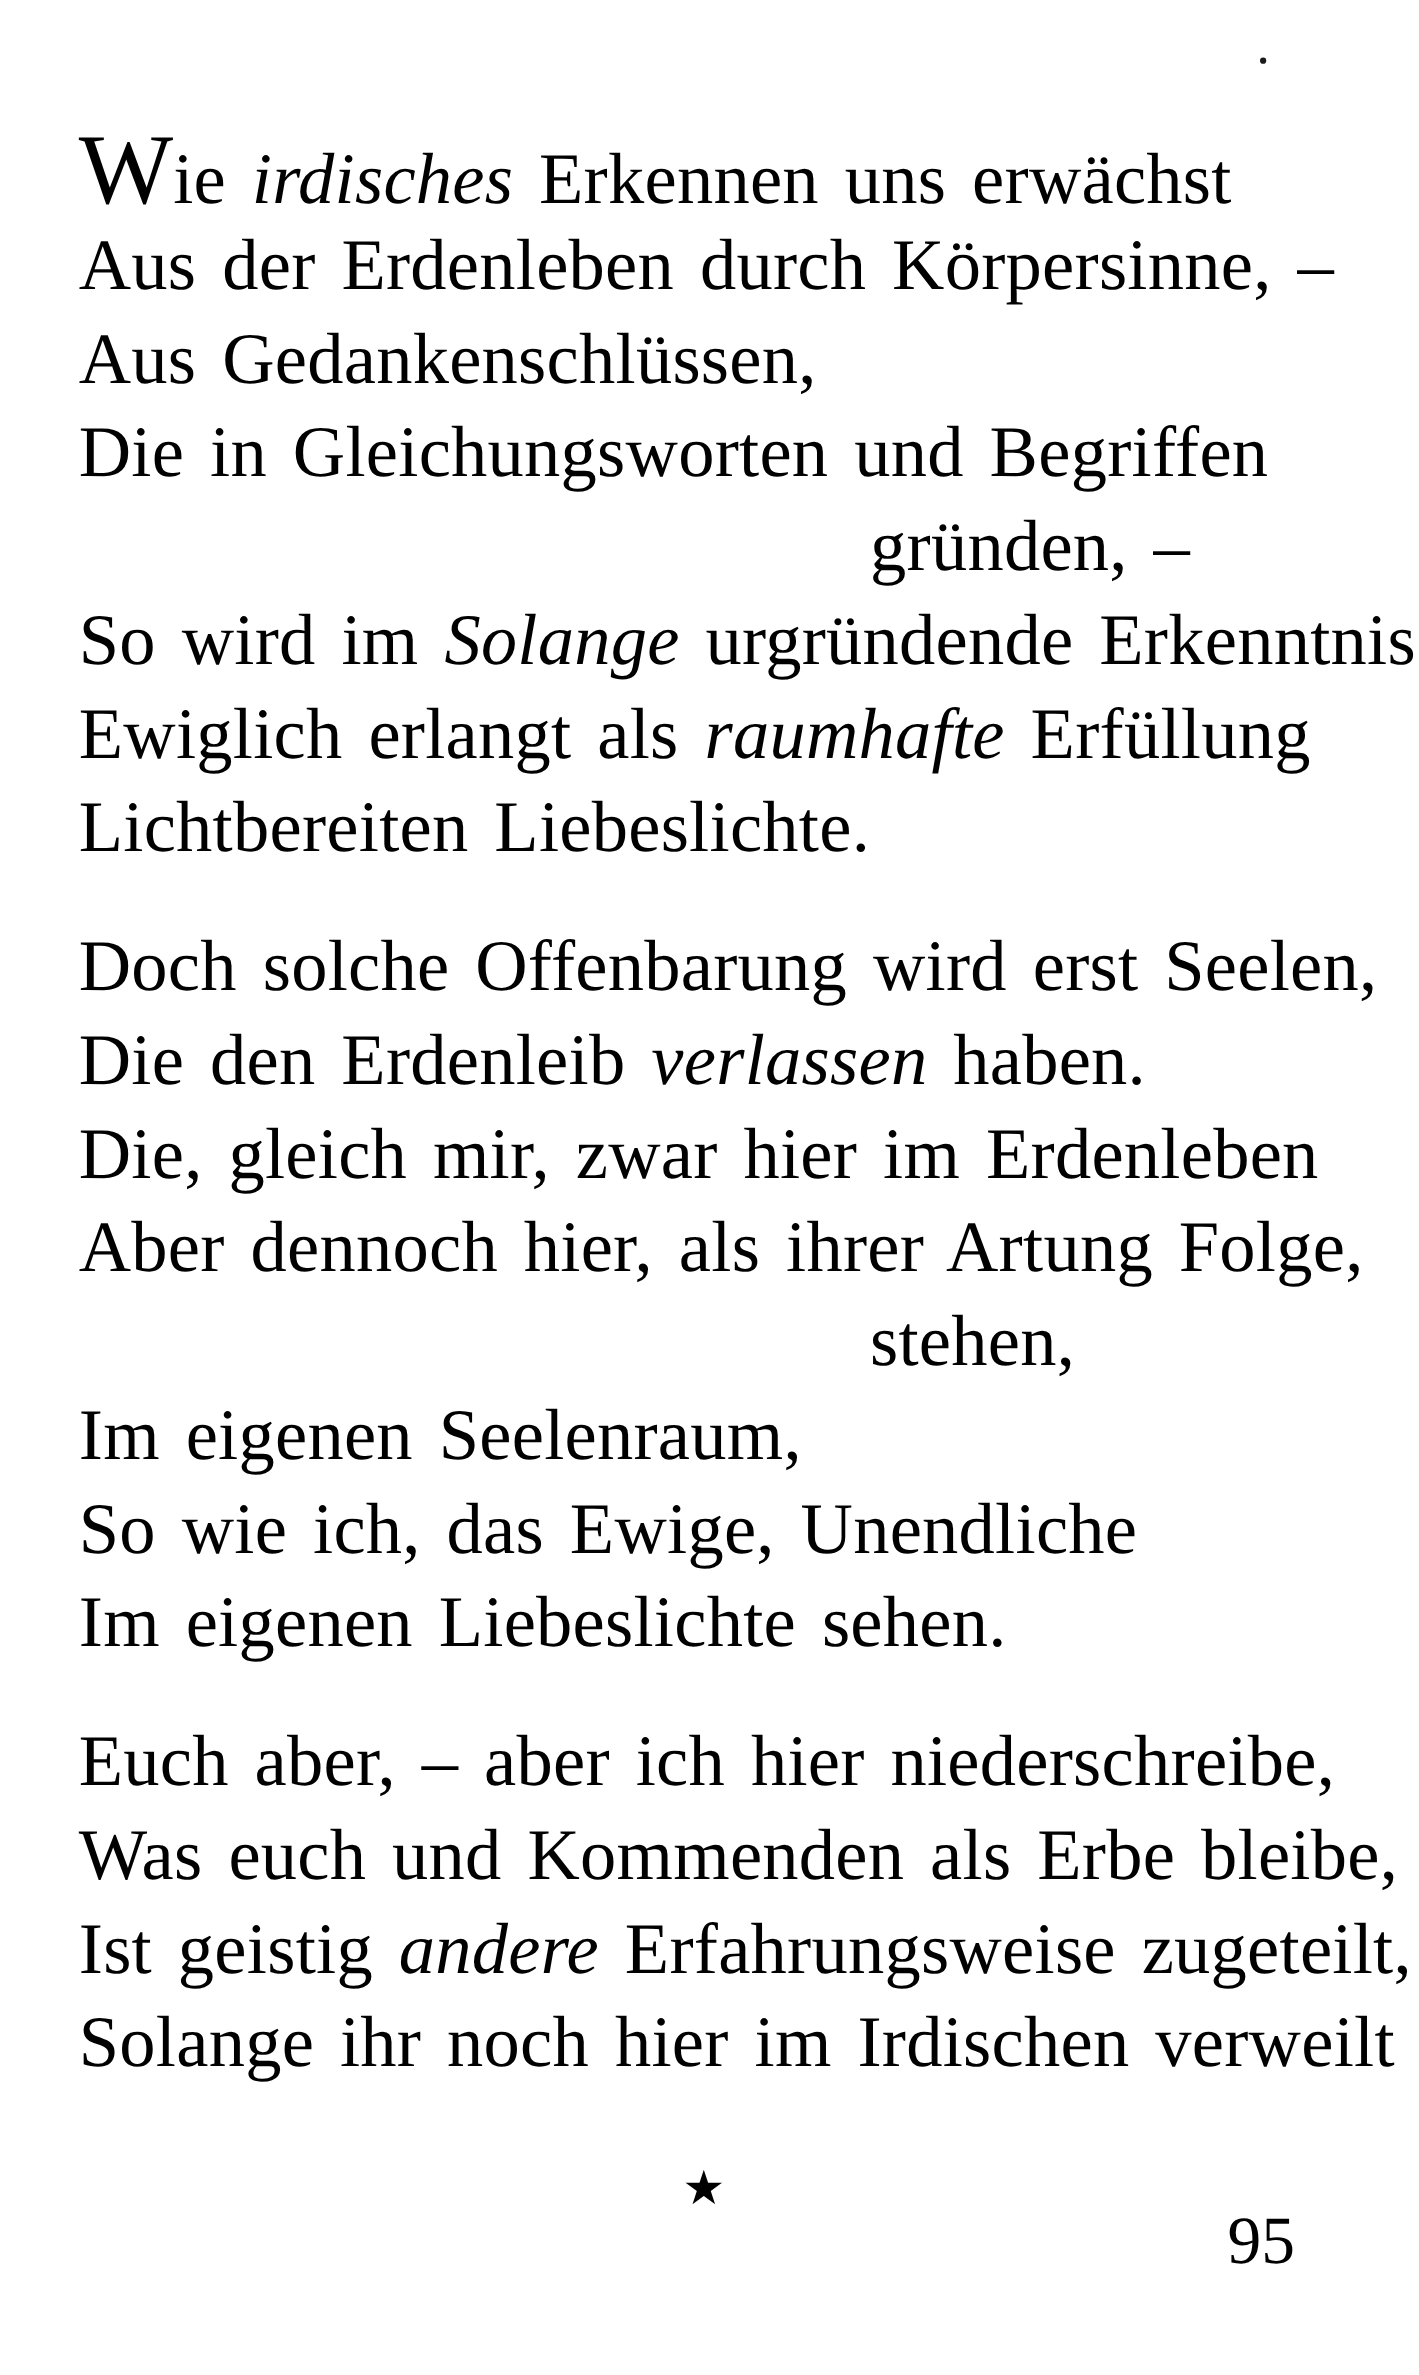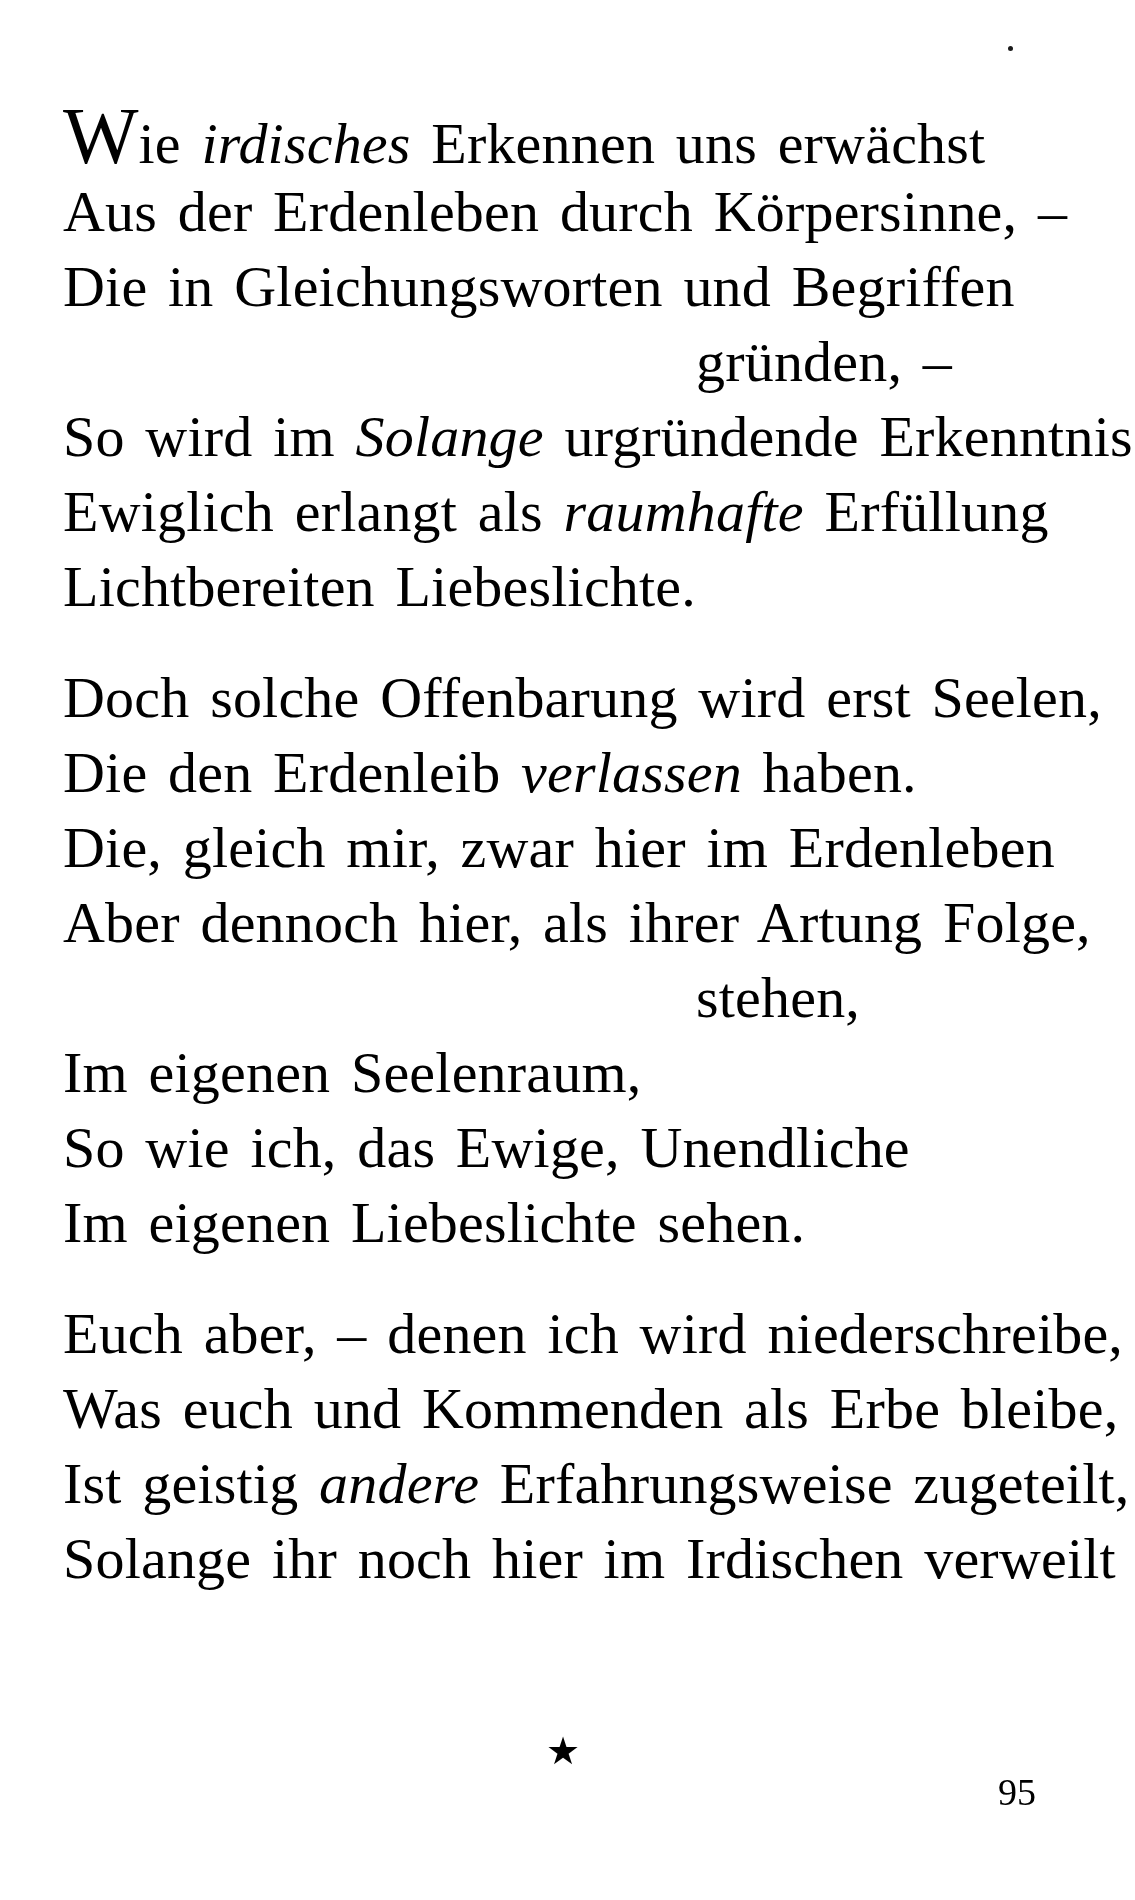--- a/index.html
+++ b/index.html
@@ -51,21 +51,21 @@
     top: 1732px;
     width: 1000px;
     text-align: center;
     font-size: 38px;
     line-height: 38px;
   }
   .page-number {
     position: absolute;
     top: 1762px;
     right: 99px;
-    font-size: 38px;
+    font-size: 54px;
     line-height: 60px;
   }
   .speck {
     position: absolute;
     left: 1008px;
     top: 46px;
     width: 5px;
     height: 5px;
     border-radius: 50%;
     background: #1a1a1a;
@@ -73,38 +73,39 @@
 </style>
 </head>
 <body>
 
 <div class="page">
   <div class="speck"></div>
   <div class="poem" id="poem">
       <div class="stanza">
         <div class="line"><span class="seg initial">W</span><span class="seg">ie </span><span class="seg italic">irdisches</span><span class="seg"> Erkennen uns erwächst</span></div>
         <div class="line"><span class="seg">Aus der Erdenleben durch Körpersinne, –</span></div>
+        <div class="line"><span class="seg">Aus Gedankenschlüssen,</span></div>
         <div class="line"><span class="seg">Die in Gleichungsworten und Begriffen</span></div>
         <div class="line hang"><span class="seg">gründen, –</span></div>
         <div class="line"><span class="seg">So wird im </span><span class="seg italic">Solange</span><span class="seg"> urgründende Erkenntnis</span></div>
         <div class="line"><span class="seg">Ewiglich erlangt als </span><span class="seg italic">raumhafte</span><span class="seg"> Erfüllung</span></div>
         <div class="line"><span class="seg">Lichtbereiten Liebeslichte.</span></div>
       </div>
       <div class="stanza">
         <div class="line"><span class="seg">Doch solche Offenbarung wird erst Seelen,</span></div>
         <div class="line"><span class="seg">Die den Erdenleib </span><span class="seg italic">verlassen</span><span class="seg"> haben.</span></div>
         <div class="line"><span class="seg">Die, gleich mir, zwar hier im Erdenleben</span></div>
         <div class="line"><span class="seg">Aber dennoch hier, als ihrer Artung Folge,</span></div>
         <div class="line hang"><span class="seg">stehen,</span></div>
         <div class="line"><span class="seg">Im eigenen Seelenraum,</span></div>
         <div class="line"><span class="seg">So wie ich, das Ewige, Unendliche</span></div>
         <div class="line"><span class="seg">Im eigenen Liebeslichte sehen.</span></div>
       </div>
       <div class="stanza">
-        <div class="line"><span class="seg">Euch aber, – denen ich wird niederschreibe,</span></div>
+        <div class="line"><span class="seg">Euch aber, – aber ich hier niederschreibe,</span></div>
         <div class="line"><span class="seg">Was euch und Kommenden als Erbe bleibe, –</span></div>
         <div class="line"><span class="seg">Ist geistig </span><span class="seg italic">andere</span><span class="seg"> Erfahrungsweise zugeteilt,</span></div>
         <div class="line"><span class="seg">Solange ihr noch hier im Irdischen verweilt !</span></div>
       </div>
     </div>
   <div class="divider">★</div>
   <div class="page-number">95</div>
 </div>
 
 </body></html>

